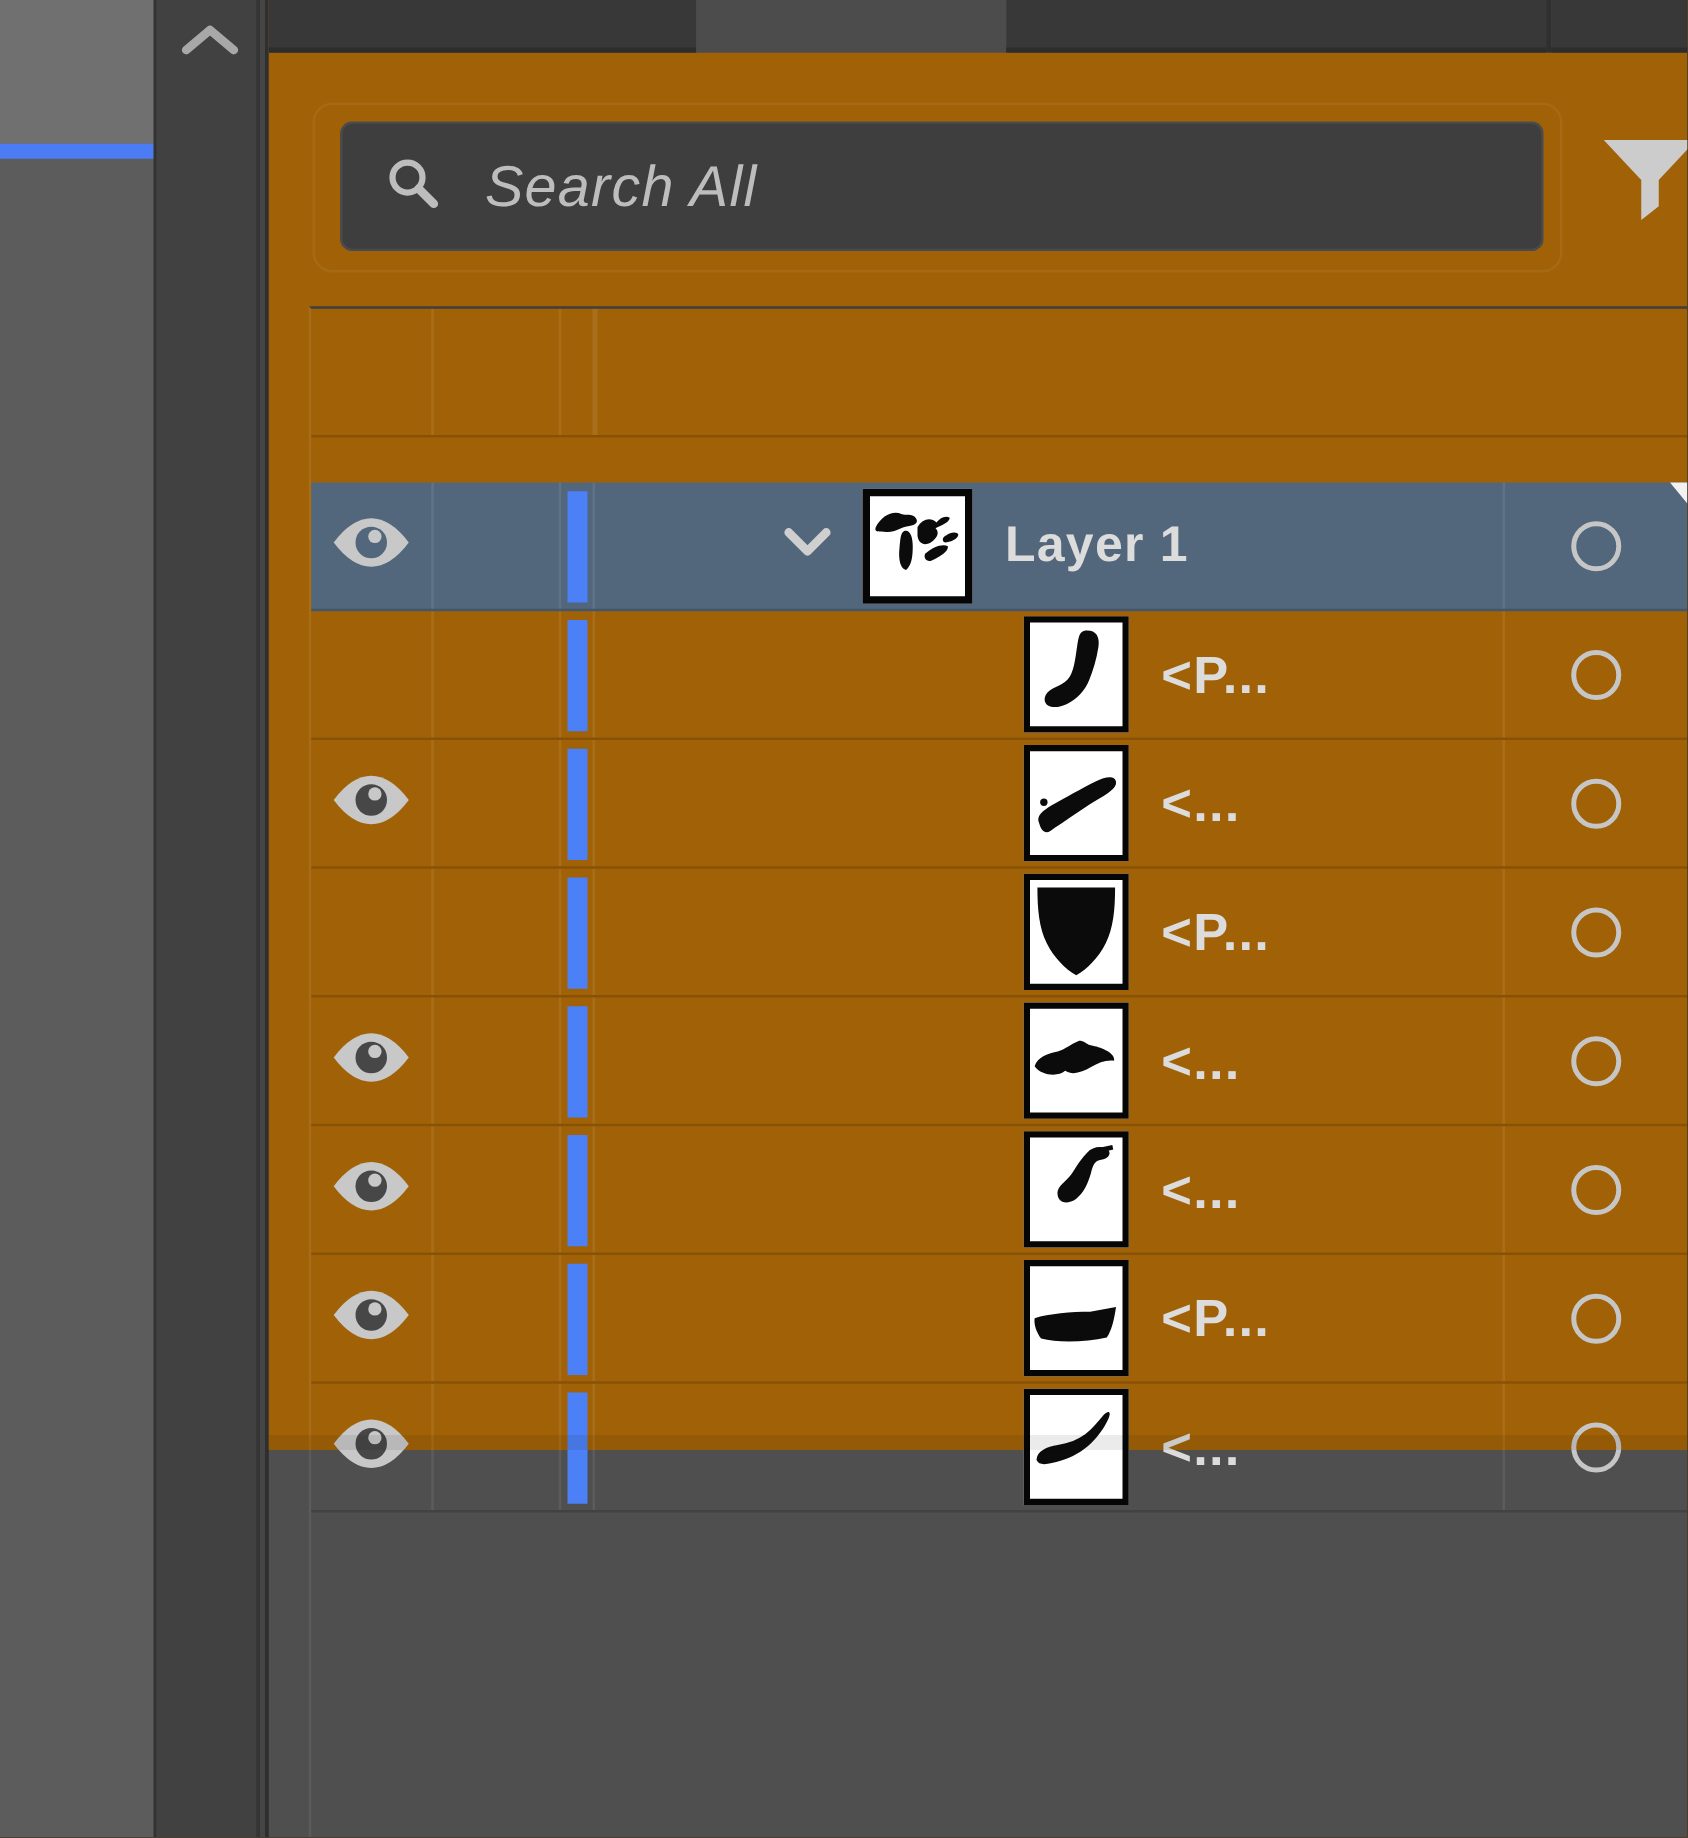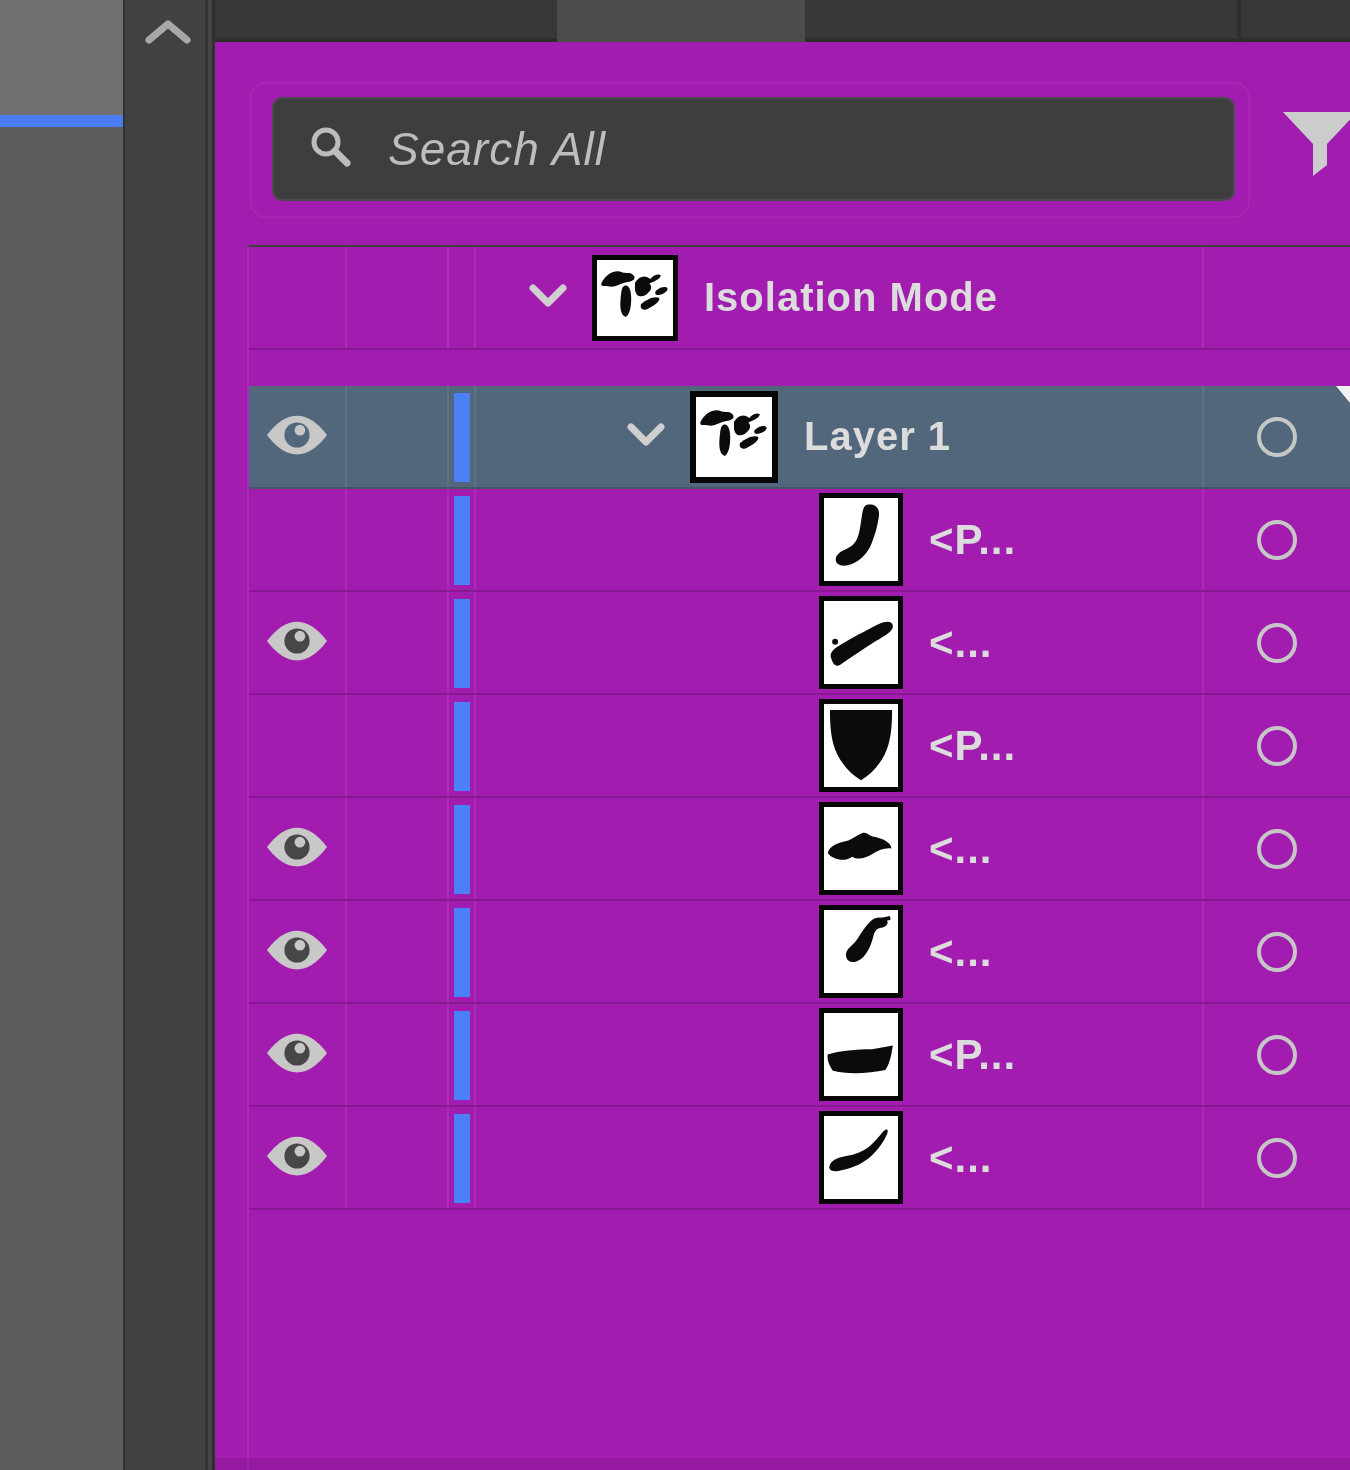--- a/index.html
+++ b/index.html
@@ -11,21 +11,21 @@
     -webkit-font-smoothing:antialiased;
   }
   
   .left-strip{position:absolute;left:0;top:0;width:123px;height:1470px;background:#5C5C5C;}
   .left-strip .upper{position:absolute;left:0;top:0;width:100%;height:115px;background:#707070;}
   .left-strip .blue-line{position:absolute;left:0;top:115px;width:100%;height:12px;}
   .rail{position:absolute;left:123px;top:0;width:82px;height:1470px;background:#414141;border-left:2px solid #323232;}
   .rail .chev-up{position:absolute;left:20px;top:18px;}
   .rail-sep{position:absolute;left:205px;top:0;width:10px;height:1470px;background:#454545;border-left:3px solid #343434;border-right:3px solid #2F2F2F;}
   
-  .panel{position:absolute;left:215px;top:0;width:1135px;height:1470px;background:#a21caf;text-align:right;}
+  .panel{position:absolute;left:215px;top:0;width:1135px;height:1160px;background:#a16207;text-align:right;}
   .tabstrip{position:absolute;left:0;top:0;width:100%;height:42px;background:#4C4C4C;display:flex;}
   .tab{height:42px;background:#383838;border-bottom:4px solid #2D2D2D;}
   .tab.t1{width:342px;}
   .tab-gap{width:248px;height:42px;background:#4C4C4C;}
   .tab.t2{width:432px;}
   .tab-sep{width:4px;height:42px;background:#2F2F2F;}
   .tab.t3{flex:1;}
   
   .toolbar{position:absolute;left:0;top:42px;width:100%;height:203px;}
   .search-wrap{position:absolute;left:35px;top:40px;width:1000px;height:136px;border:2px solid rgba(255,255,255,0.05);border-radius:16px;}
@@ -151,34 +151,20 @@
 
     <div class="layers-list">
         <div class="row type-header">
     <div class="cell cell-eye">
       
     </div>
     <div class="cell cell-lock"></div>
     <div class="cell cell-bar">
       
     </div>
-    <div class="cell cell-main">
-      <span class="indent" style="width: 52px;"></span>
-      <span class="chev">
-        <svg width="40" height="26" viewBox="0 0 40 26">
-          <polyline points="5,5 20,20 35,5" fill="none" stroke="#CFCFCF" stroke-width="7" stroke-linecap="round" stroke-linejoin="round"></polyline>
-        </svg>
-      </span>
-      <span class="thumb sz-header">
-        <svg>
-                <use href="#great-lakes"></use>
-              </svg>
-      </span>
-      <span class="row-label">Isolation Mode</span>
-    </div>
     <div class="cell cell-target">
       
       
     </div>
   </div>
         <div class="row type-layer selected" style="background: rgb(82, 103, 124);">
     <div class="cell cell-eye">
       <span class="eye-wrap">
         <svg class="eye" viewBox="0 0 64 44">
           <path d="M1,22 Q16,2 32,2 Q48,2 63,22 Q48,42 32,42 Q16,42 1,22 Z" fill="#C8C8C8"></path>

